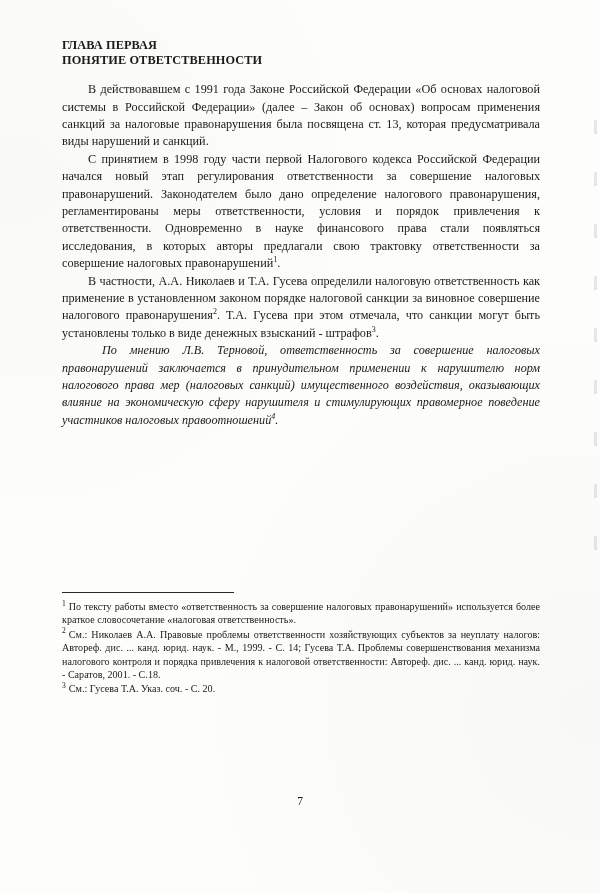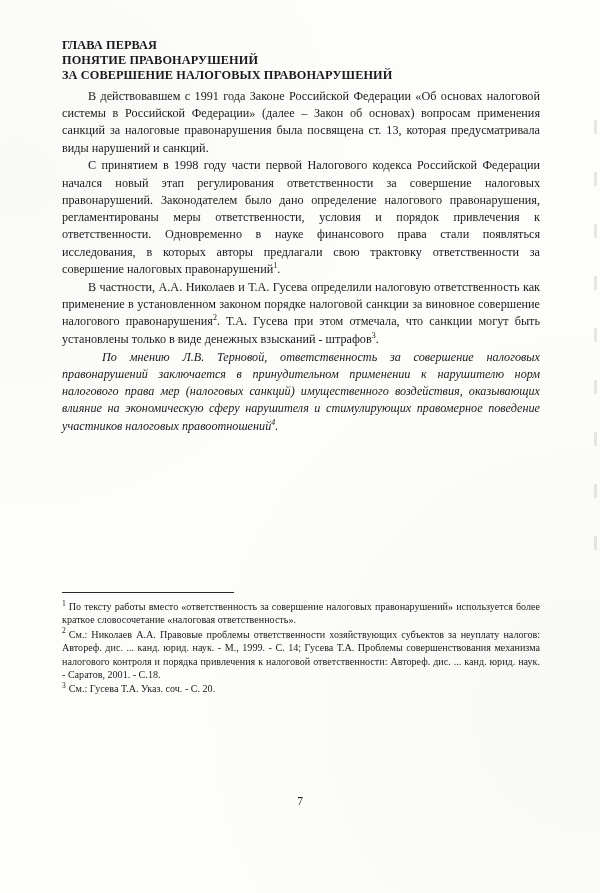--- a/index.html
+++ b/index.html
@@ -41,21 +41,21 @@
     font-weight: bold;
     font-size: 12.3px;
     line-height: 15.2px;
     letter-spacing: 0.1px;
     text-align: left;
   }
   .chapter-title div {
     white-space: nowrap;
   }
   .body-text {
-    margin-top: 4px;
+    margin-top: 13px;
   }
   p.para {
     margin: 0 0 0.5px 0;
     text-align: justify;
     text-justify: inter-word;
     font-size: 12.2px;
     line-height: 17.3px;
     text-indent: 26px;
     hyphens: none;
   }
@@ -136,22 +136,21 @@
       <i></i>
       <i></i>
       <i></i>
       <i></i>
   </div>
 
   <div class="content">
 
     <div class="chapter-title">
       <div>ГЛАВА ПЕРВАЯ</div>
-      <div>ПОНЯТИЕ ПРАВОНАРУШЕНИЙ</div>
-      <div>ЗА СОВЕРШЕНИЕ НАЛОГОВЫХ ПРАВОНАРУШЕНИЙ</div>
+      <div>ПОНЯТИЕ ОТВЕТСТВЕННОСТИ</div>
     </div>
 
     <div class="body-text">
       <p class="para"><span>В действовавшем с 1991 года Законе Российской Федерации «Об основах налоговой системы в Российской Федерации» (далее – Закон об основах) вопросам применения санкций за налоговые правонарушения была посвящена ст. 13, которая предусматривала виды нарушений и санкций.</span></p>
 
       <p class="para"><span>С принятием в 1998 году части первой Налогового кодекса Российской Федерации начался новый этап регулирования ответственности за совершение налоговых правонарушений. Законодателем было дано определение налогового правонарушения, регламентированы меры ответственности, условия и порядок привлечения к ответственности. Одновременно в науке финансового права стали появляться исследования, в которых авторы предлагали свою трактовку ответственности за совершение налоговых правонарушений</span><sup>1</sup>.</p>
 
       <p class="para"><span>В частности, А.А. Николаев и Т.А. Гусева определили налоговую ответственность как применение в установленном законом порядке налоговой санкции за виновное совершение налогового правонарушения</span><sup>2</sup>.
       <span>Т.А. Гусева при этом отмечала, что санкции могут быть установлены только в виде денежных взысканий - штрафов</span><sup>3</sup>.</p>
 

